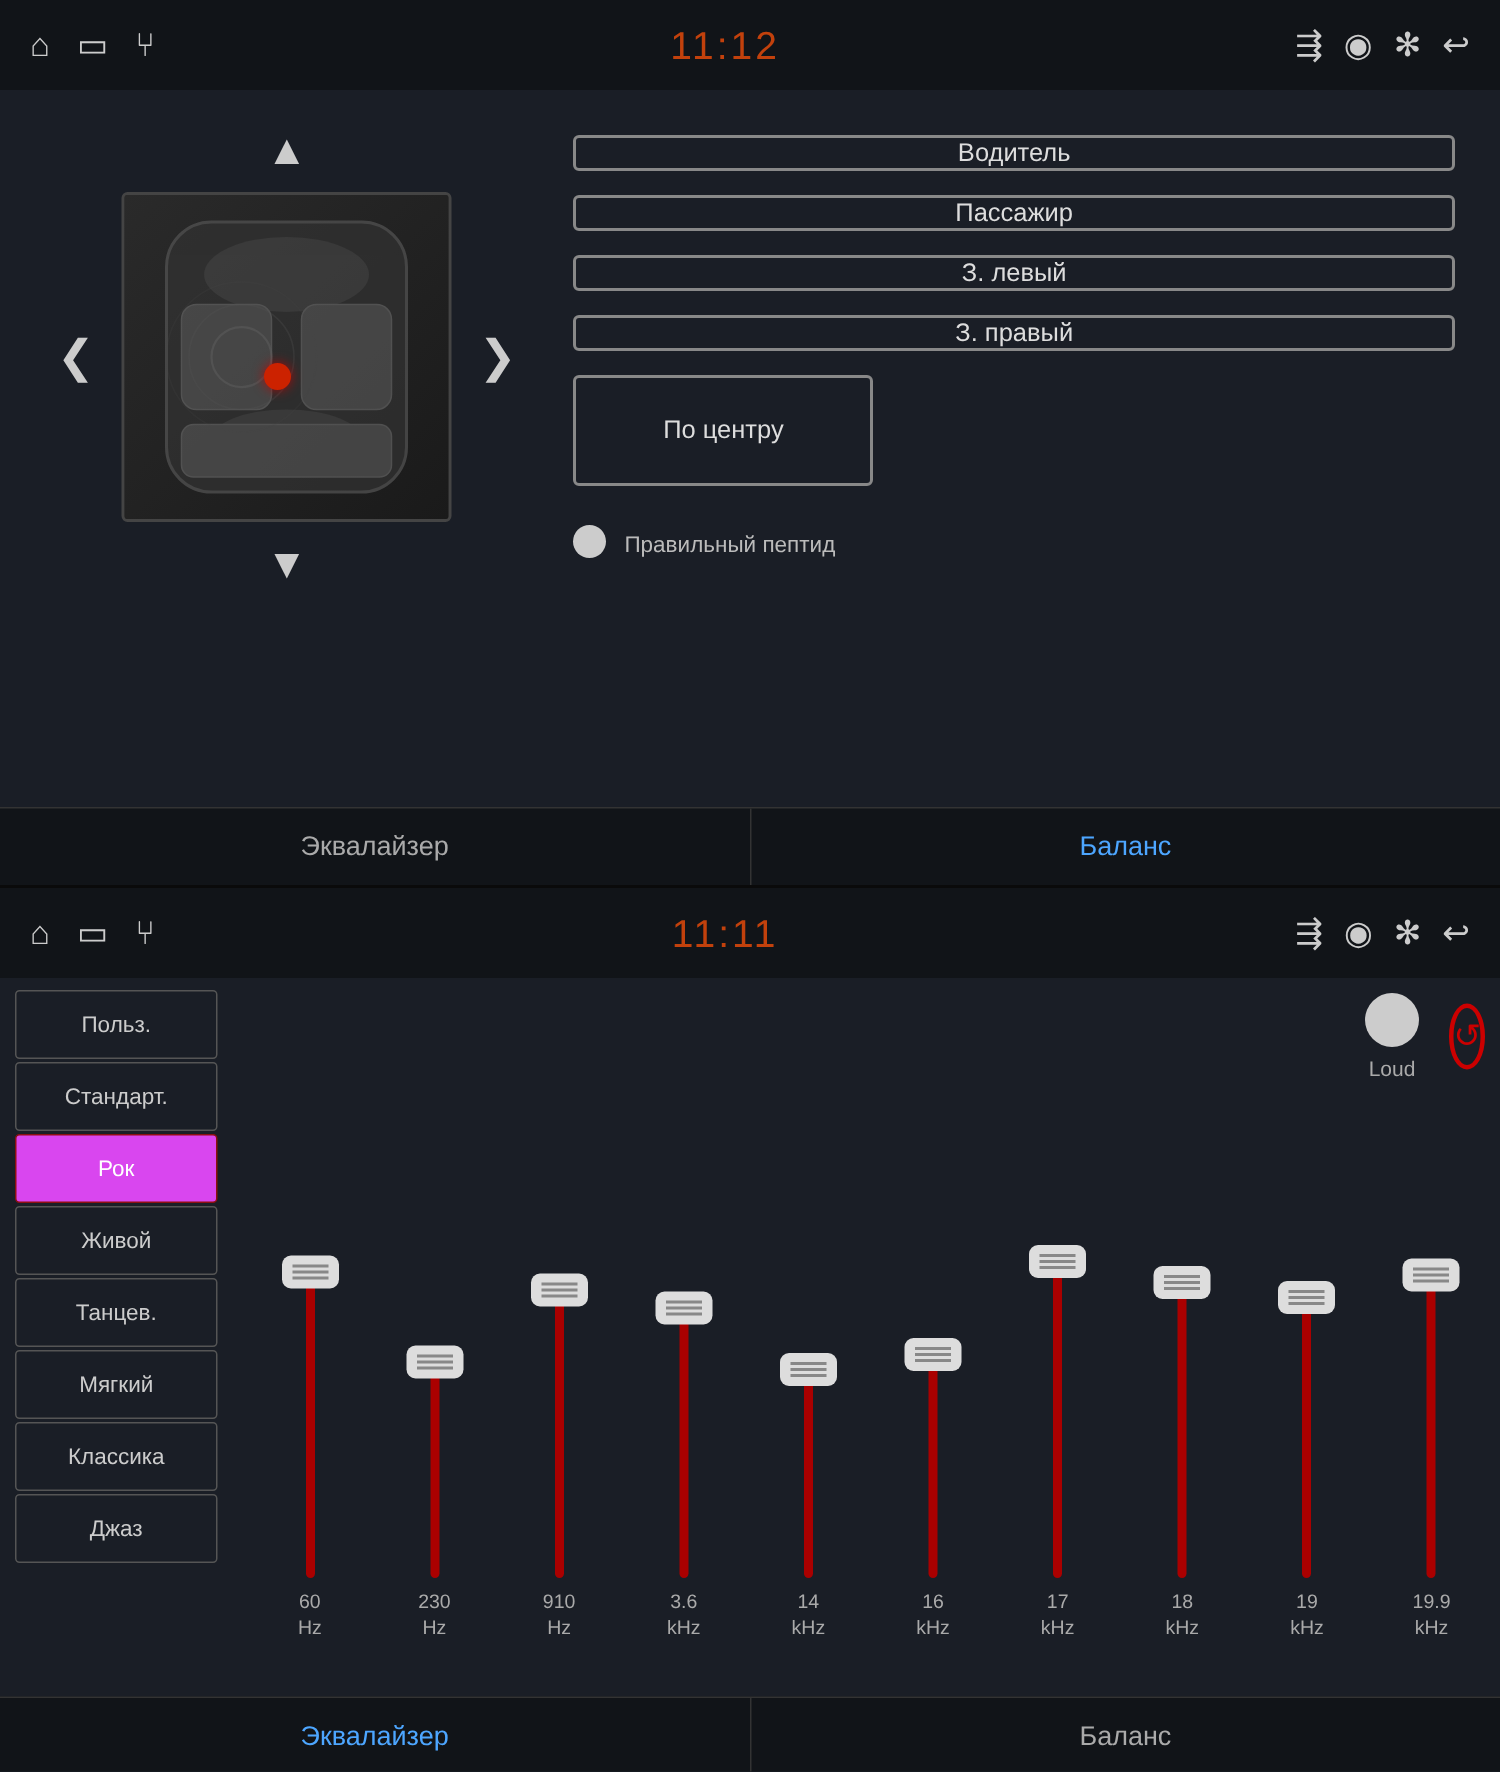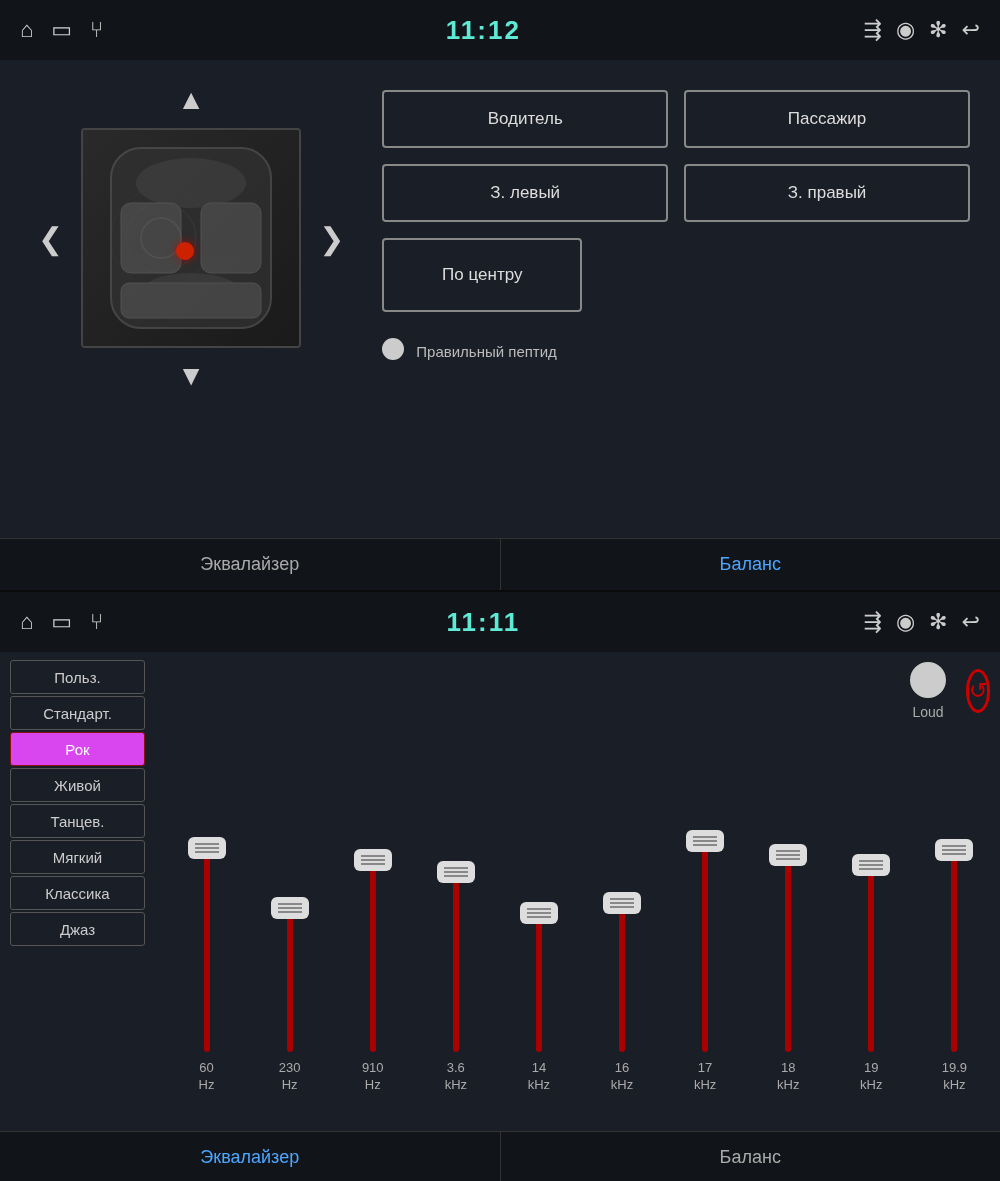--- a/index.html
+++ b/index.html
@@ -30,23 +30,23 @@
       justify-content: space-between;
       padding: 0 20px;
     }
     .status-bar-left {
       display: flex;
       align-items: center;
       gap: 18px;
     }
     .status-bar-center {
       font-size: 26px;
-      font-weight: 700;
+      font-weight: 400;
       letter-spacing: 2px;
-      color: #5eead4;
+      color: #c2410c;
     }
     .status-bar-right {
       display: flex;
       align-items: center;
       gap: 14px;
     }
     .icon-btn {
       font-size: 22px;
       color: #ccc;
       cursor: pointer;
@@ -130,20 +130,21 @@
       flex: 1;
       display: flex;
       flex-direction: column;
       justify-content: flex-start;
       padding-top: 10px;
       gap: 16px;
     }
     .seat-btn-row {
       display: flex;
       gap: 16px;
+      flex-direction: column;
     }
     .seat-btn {
       flex: 1;
       height: 58px;
       background: transparent;
       border: 2px solid #888;
       border-radius: 4px;
       color: #ddd;
       font-size: 17px;
       cursor: pointer;
@@ -226,21 +227,21 @@
       left: 0;
       top: 60px;
       width: 155px;
       height: 470px;
       display: flex;
       flex-direction: column;
       gap: 2px;
       padding: 8px 10px;
     }
     .eq-preset-btn {
-      height: 34px;
+      height: 46px;
       background: transparent;
       border: 1px solid #555;
       border-radius: 3px;
       color: #ccc;
       font-size: 15px;
       cursor: pointer;
       text-align: center;
     }
     .eq-preset-btn.active {
       background: #d946ef;

